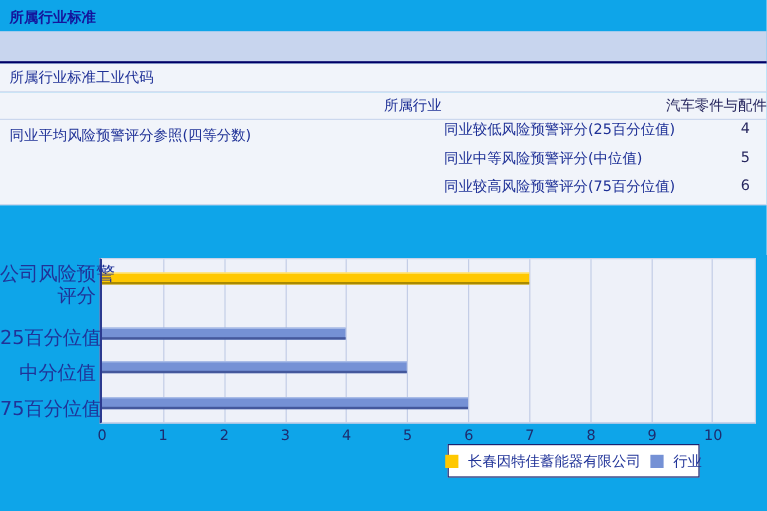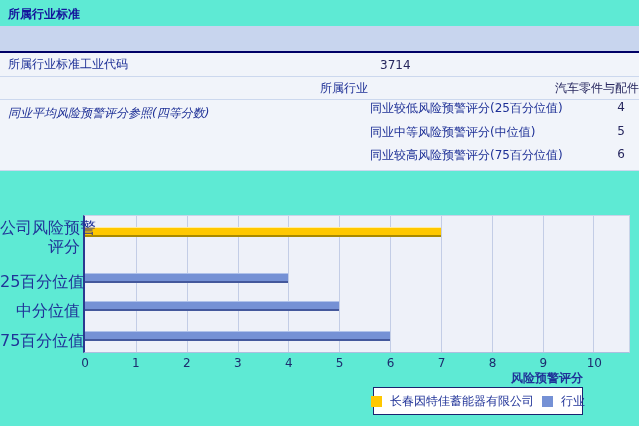--- a/index.html
+++ b/index.html
@@ -1,71 +1,70 @@
 <!DOCTYPE html>
 <html><head>
 <meta charset="utf-8">
 <style>
   * { margin:0; padding:0; box-sizing:border-box; }
   html,body { width:639px; height:426px; background:#ffffff; overflow:hidden;
               font-family:"DejaVu Sans","Liberation Sans",sans-serif; }
-  .page { position:relative; width:639px; height:426px; background:#5eead4; }
+  .page { position:relative; width:639px; height:426px; background:#0ea5e9; }
 
   .sec-title { position:absolute; left:8px; font-size:12px; font-weight:bold;
                color:#14149c; white-space:nowrap; }
 
   
   .tbl-headband { position:absolute; left:0; top:26px; width:639px; height:27px;
                   background:#c8d5ee; border-bottom:2px solid #000066; }
   .tbl-rows { position:absolute; left:0; top:53px; width:639px; }
   .tbl-row { display:flex; background:#f1f4fa; border-bottom:1px solid #ccd8ee;
              align-items:center; }
-  .tbl-row.simple { height:24px;gap:12px; }
+  .tbl-row.simple { height:24px; }
   .tbl-row.tall { height:71px; align-items:flex-start; }
   .cell-label { width:368px; padding-left:8px; font-size:12px; color:#1e3096;
                 white-space:nowrap; }
-  .tall .cell-label { padding-top:5px;font-style:italic; }
+  .tall .cell-label { padding-top:5px; }
   .cell-value { flex:1; font-size:12px; color:#26265e; white-space:nowrap; }
   .sub-rows { flex:1; display:flex; flex-direction:column; }
   .sub-row { height:23.6px; display:flex; }
   .sub-label { flex:1; font-size:12px; color:#1e3096; padding-left:2px; white-space:nowrap; }
   .sub-value { width:24px; text-align:right; margin-right:14px; font-size:12px; color:#26265e; }
 
   
   .chart { position:absolute; left:0; top:210px; width:639px; height:216px; }
   .plot { position:absolute; left:83px; top:5px; width:547px; height:138px;
           background:#eef1f9; border-left:2px solid #2b3a90;
           border-top:1px solid #c9d3e8; border-right:1px solid #c9d3e8;
           border-bottom:1px solid #aebfe0; }
   .gridline { position:absolute; top:0; bottom:0; width:1px; background:#c3cde6; }
   .bar { position:absolute; left:0; height:10px; border-top:1px solid; border-bottom:2px solid; }
   .cat-label { position:absolute; left:0; width:80px; text-align:right;
                font-size:16px; color:#203398; line-height:19px; white-space:nowrap; }
   .ticks { position:absolute; left:85px; top:146px; width:545px; height:14px; }
   .tick { position:absolute; transform:translateX(-50%); font-size:12px; color:#1d2c6e; }
   .xlabel { position:absolute; top:160px; right:56px; font-size:12px; color:#203398;font-weight:bold; }
-  .legend { position:absolute; left:373px; top:177px; width:210px; height:28px;
+  .legend { position:absolute; left:373px; top:160px; width:210px; height:28px;
             background:#ffffff; border:1px solid #1a2470; display:flex;
             align-items:center; justify-content:center; gap:8px; }
   .swatch { width:11px; height:11px; display:inline-block; flex:none; }
   .legend-label { font-size:12px; color:#203398; white-space:nowrap; }
 </style>
 </head>
 <body>
 
 <div class="page">
 
   <div class="sec-title" style="top:6px;">所属行业标准</div>
 
   <div class="tbl-headband"></div>
 
   <div class="tbl-rows">
     <div class="tbl-row simple">
       <div class="cell-label">所属行业标准工业代码</div>
-      <div class="cell-value">3714</div>
     </div>
     <div class="tbl-row simple" style="height:23px;text-align:right;">
       <div class="cell-label">所属行业</div>
       <div class="cell-value">汽车零件与配件</div>
     </div>
     <div class="tbl-row tall">
       <div class="cell-label">同业平均风险预警评分参照(四等分数)</div>
       <div class="sub-rows">
         <div class="sub-row">
           <div class="sub-label">同业较低风险预警评分(25百分位值)</div>

